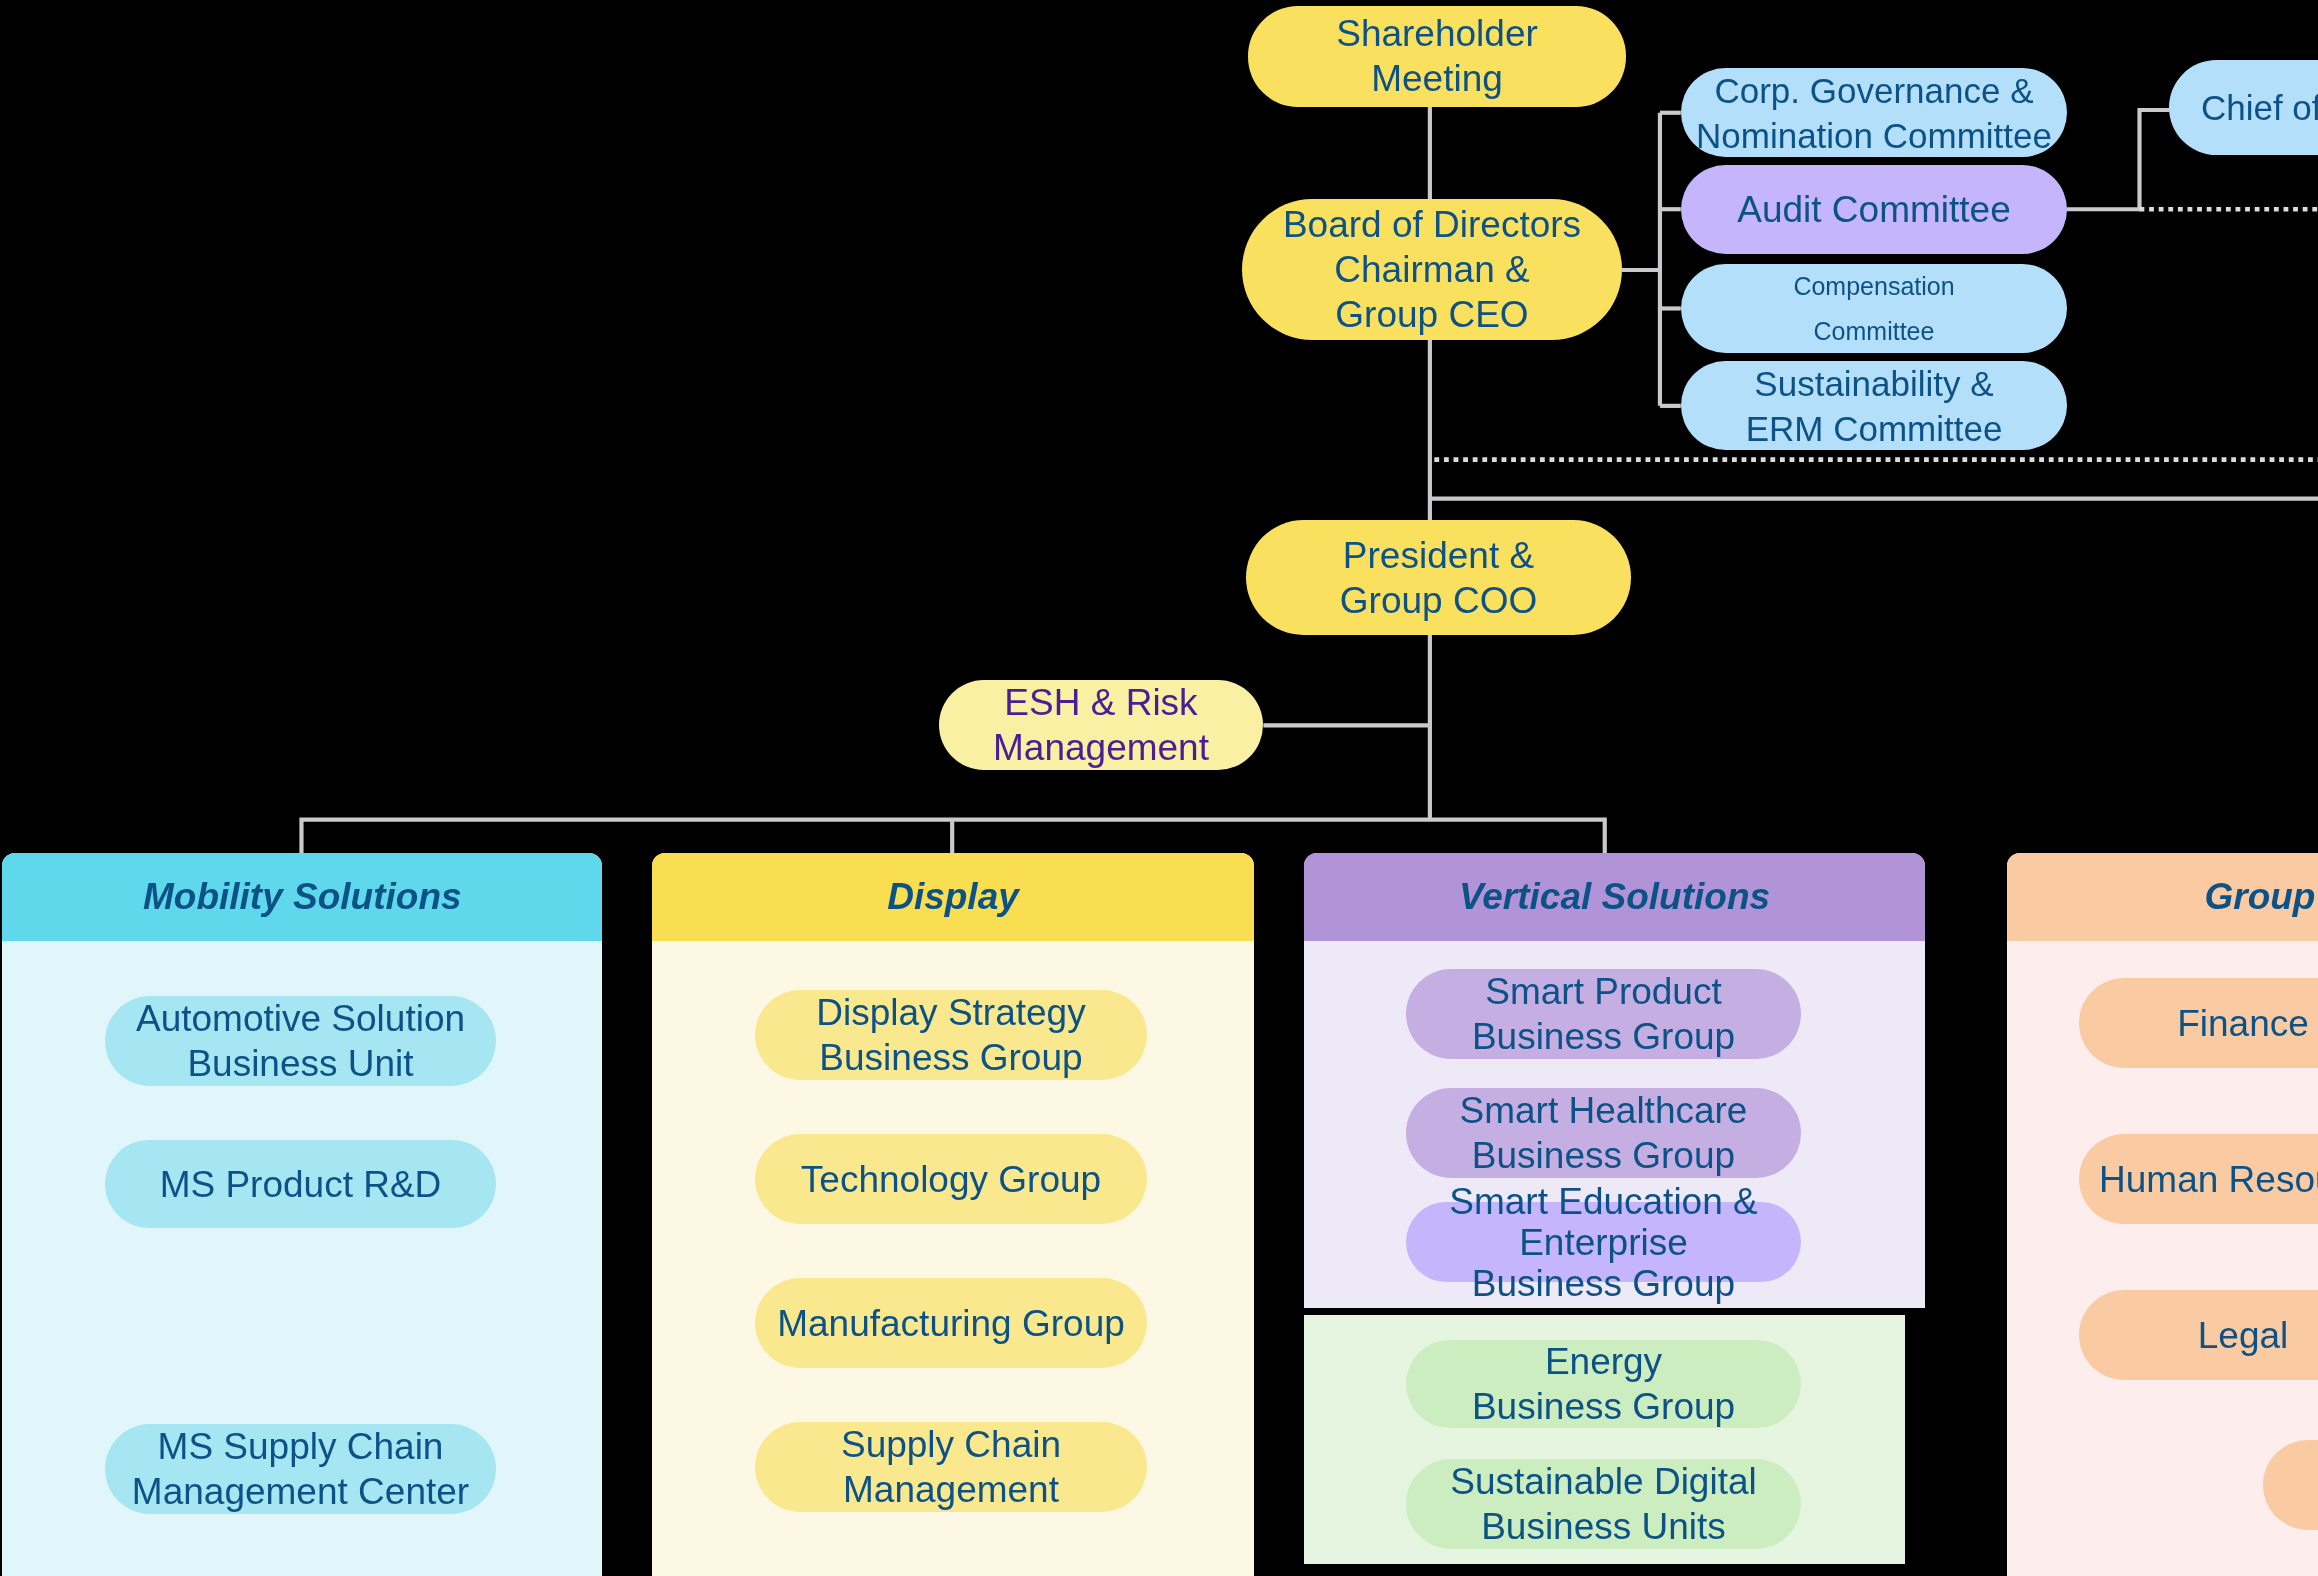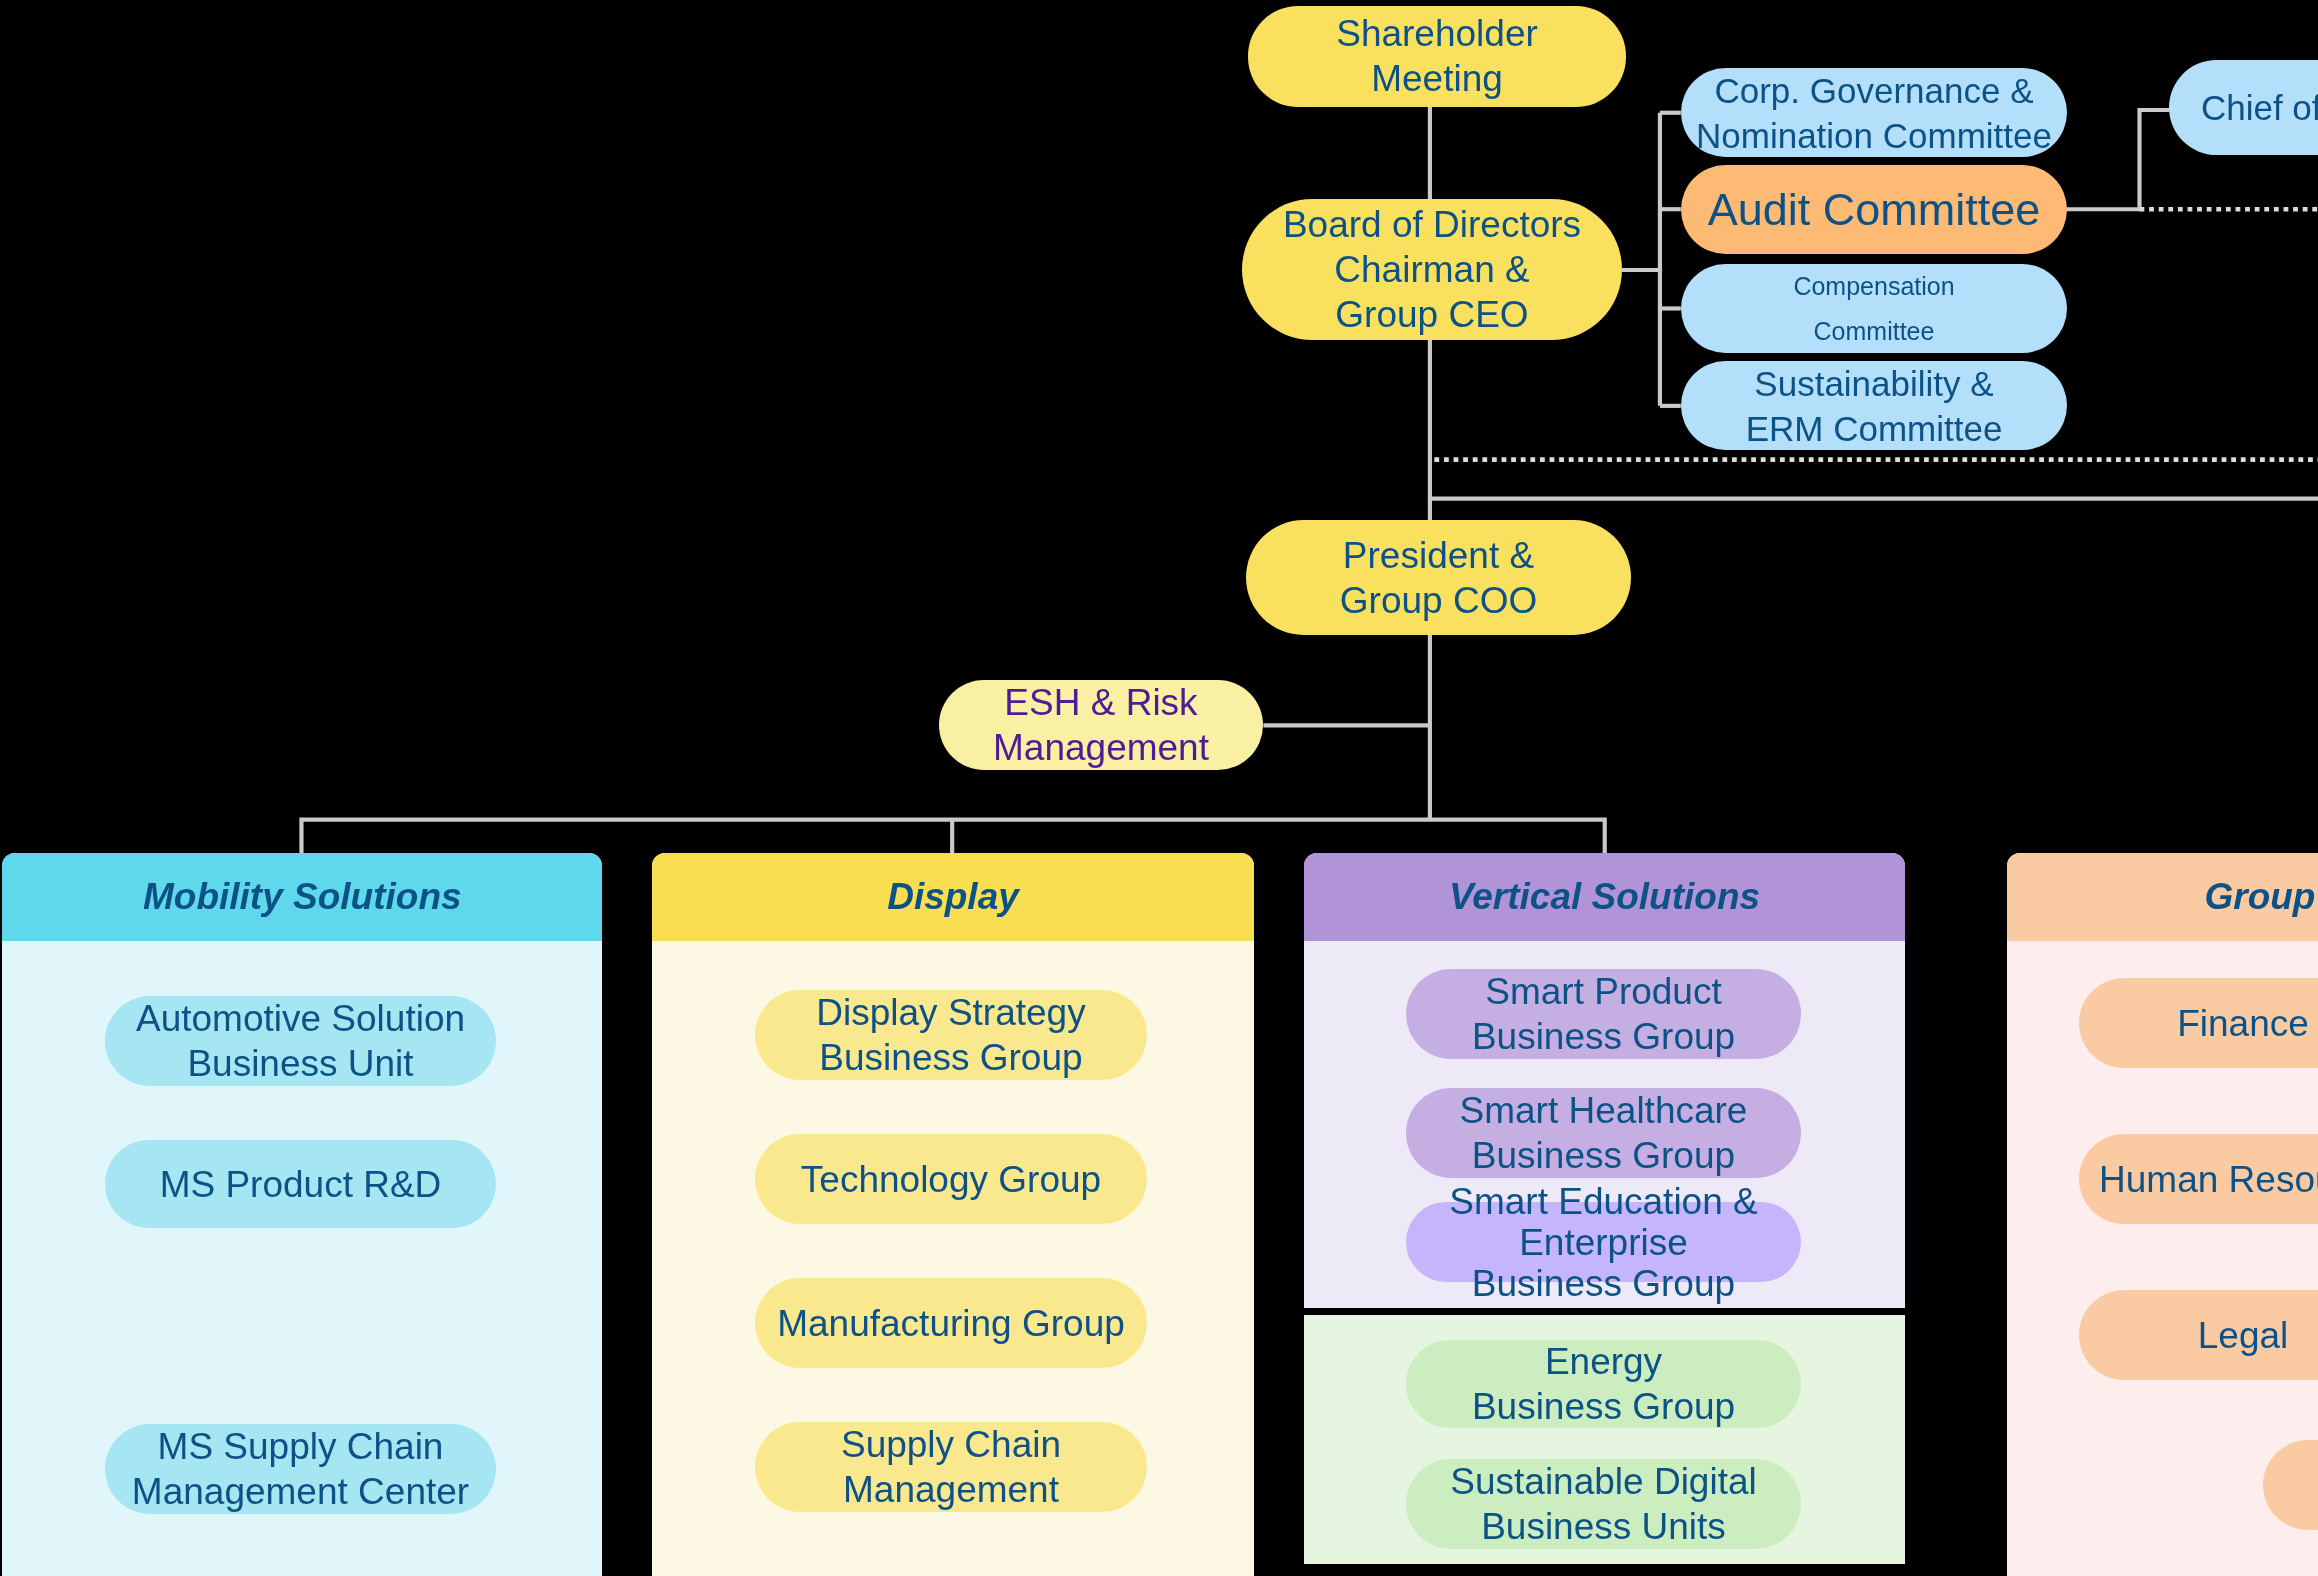--- a/index.html
+++ b/index.html
@@ -88,21 +88,21 @@
     <path class="solid-line" stroke="#C9CACB" d="M 650 1840 V 1767 H 3460 V 1840"></path>
     <path class="solid-line" stroke="#C9CACB" d="M 2053 1767 V 1840"></path>
   </svg>
 
   <div class="panel" style="left: 2.3px; top: 853px; width: 600px; height: 723px; background: rgb(224, 246, 251); border-radius: 13px 13px 0px 0px;">
     <div class="panel-header" style="height: 88px; background: rgb(96, 216, 236); color: rgb(13, 82, 135); border-radius: 13px 13px 0px 0px;">Mobility Solutions</div>
   </div>
   <div class="panel" style="left: 652px; top: 853px; width: 602px; height: 723px; background: rgb(253, 248, 227); border-radius: 13px 13px 0px 0px;">
     <div class="panel-header" style="height: 88px; background: rgb(249, 222, 81); color: rgb(13, 82, 135); border-radius: 13px 13px 0px 0px;">Display</div>
   </div>
-  <div class="panel" style="left: 1304px; top: 853px; width: 601px; height: 455px; background: rgb(238, 233, 247); border-radius: 13px 13px 0px 0px;">
+  <div class="panel" style="left: 1304px; top: 853px; width: 601px; height: 455px; background: rgb(238, 233, 247); border-radius: 13px 13px 0px 0px; padding-left: 20px;">
     <div class="panel-header" style="height: 88px; background: rgb(177, 148, 216); color: rgb(13, 82, 135); border-radius: 13px 13px 0px 0px;">Vertical Solutions</div>
   </div>
   <div class="panel" style="left: 1304px; top: 1315px; width: 601px; height: 249px; background: rgb(229, 245, 223);"></div>
   <div class="panel" style="left: 2007px; top: 853px; width: 839px; height: 723px; background: rgb(253, 237, 237); border-radius: 13px 13px 0px 0px;">
     <div class="panel-header" style="height: 88px; background: rgb(250, 203, 163); color: rgb(13, 82, 135); border-radius: 13px 13px 0px 0px;">Group Infrastructure Unit</div>
   </div>
 
   <div class="pill" style="left: 105px; top: 1140px; width: 391px; height: 88px; background: rgb(166, 229, 242); border-radius: 44px; color: rgb(13, 82, 135);">MS Product R&amp;D</div>
   <div class="pill" style="left: 105px; top: 996px; width: 391px; height: 90px; background: rgb(166, 229, 242); border-radius: 45px; color: rgb(13, 82, 135);">Automotive Solution
 Business Unit</div>
@@ -137,21 +137,21 @@
 Meeting</div>
   <div class="node" style="left: 1242px; top: 199px; width: 380px; height: 141px; background: rgb(249, 225, 95); border-radius: 71px; color: rgb(13, 82, 135);">Board of Directors
 Chairman &amp;
 Group CEO</div>
   <div class="node" style="left: 1246px; top: 520px; width: 385px; height: 115px; background: rgb(249, 225, 95); border-radius: 58px; color: rgb(13, 82, 135);">President &amp;
 Group COO</div>
   <div class="node" style="left: 939px; top: 680px; width: 324px; height: 90px; background: rgb(250, 240, 163); border-radius: 45px; color: #4c1d95;">ESH &amp; Risk
 Management</div>
   <div class="node" style="left: 1681px; top: 68px; width: 386px; height: 89px; background: rgb(179, 223, 251); border-radius: 45px; color: rgb(13, 82, 135); font-size: 35px;">Corp. Governance &amp;
 Nomination Committee</div>
-  <div class="node" style="left: 1681px; top: 165px; width: 386px; height: 89px; background: #fdba74; border-radius: 45px; color: rgb(13, 82, 135); font-size: 45px;">Audit Committee</div>
+  <div class="node" style="left: 1681px; top: 165px; width: 386px; height: 89px; background: #c4b5fd; border-radius: 45px; color: rgb(13, 82, 135); font-size: 37px;">Audit Committee</div>
   <div class="node" style="left: 1681px; top: 264px; width: 386px; height: 89px; background: rgb(179, 223, 251); border-radius: 45px; color: rgb(13, 82, 135); font-size: 25px;">Compensation
 Committee</div>
   <div class="node" style="left: 1681px; top: 361px; width: 386px; height: 89px; background: rgb(179, 223, 251); border-radius: 45px; color: rgb(13, 82, 135); font-size: 35px;">Sustainability &amp;
 ERM Committee</div>
   <div class="node" style="left: 2169px; top: 60px; width: 379px; height: 95px; background: rgb(179, 223, 251); border-radius: 48px; color: rgb(13, 82, 135); font-size: 35px;">Chief of Compliance</div>
 
   <svg id="dotted-svg" viewBox="0 0 6298 3400" xmlns="http://www.w3.org/2000/svg">
     <path class="dotted-line" stroke="#DCDCDC" d="M 4613 451 H 6286 V 3201 H 5594"></path>
     <path class="dotted-line" stroke="#DCDCDC" d="M 5495 237 H 5578 V 991 H 3090"></path>
   </svg>

